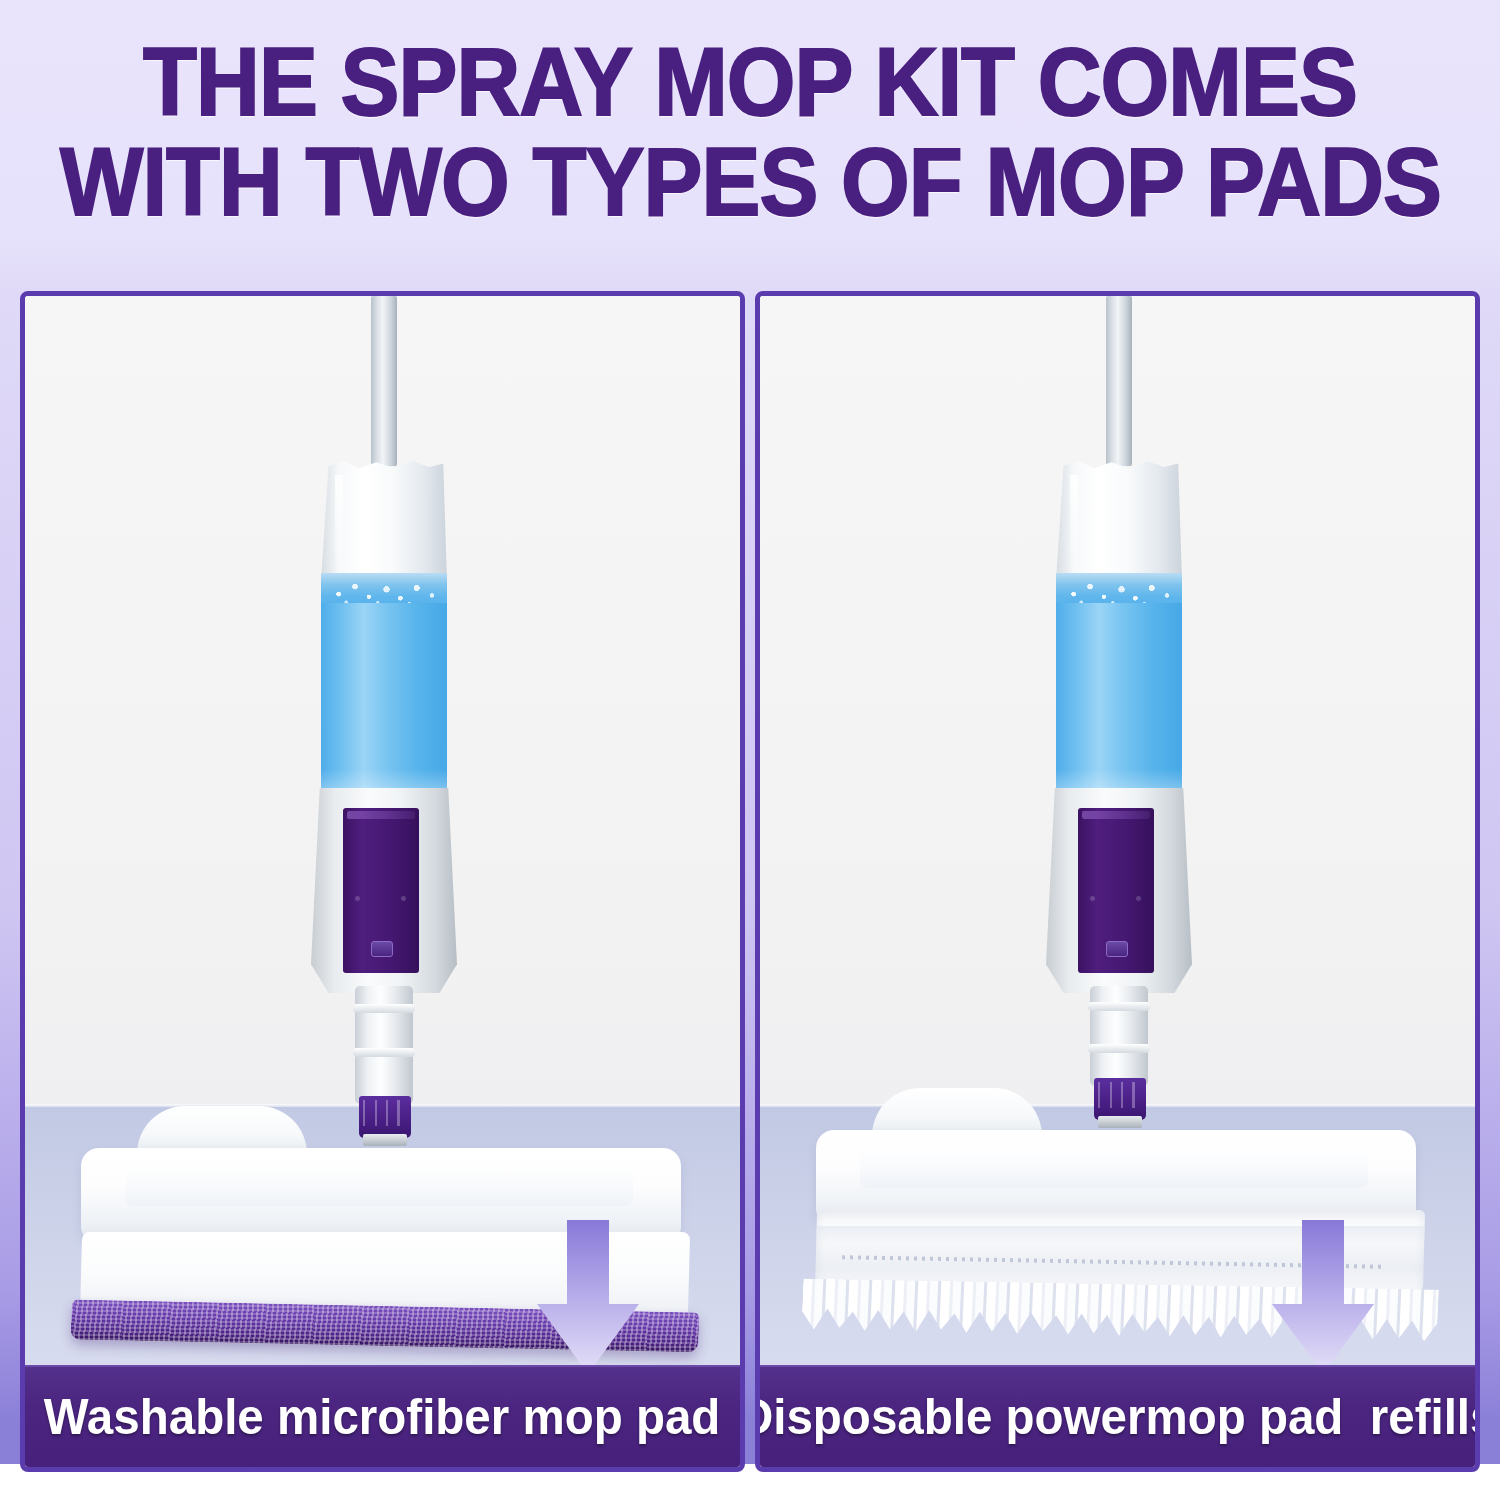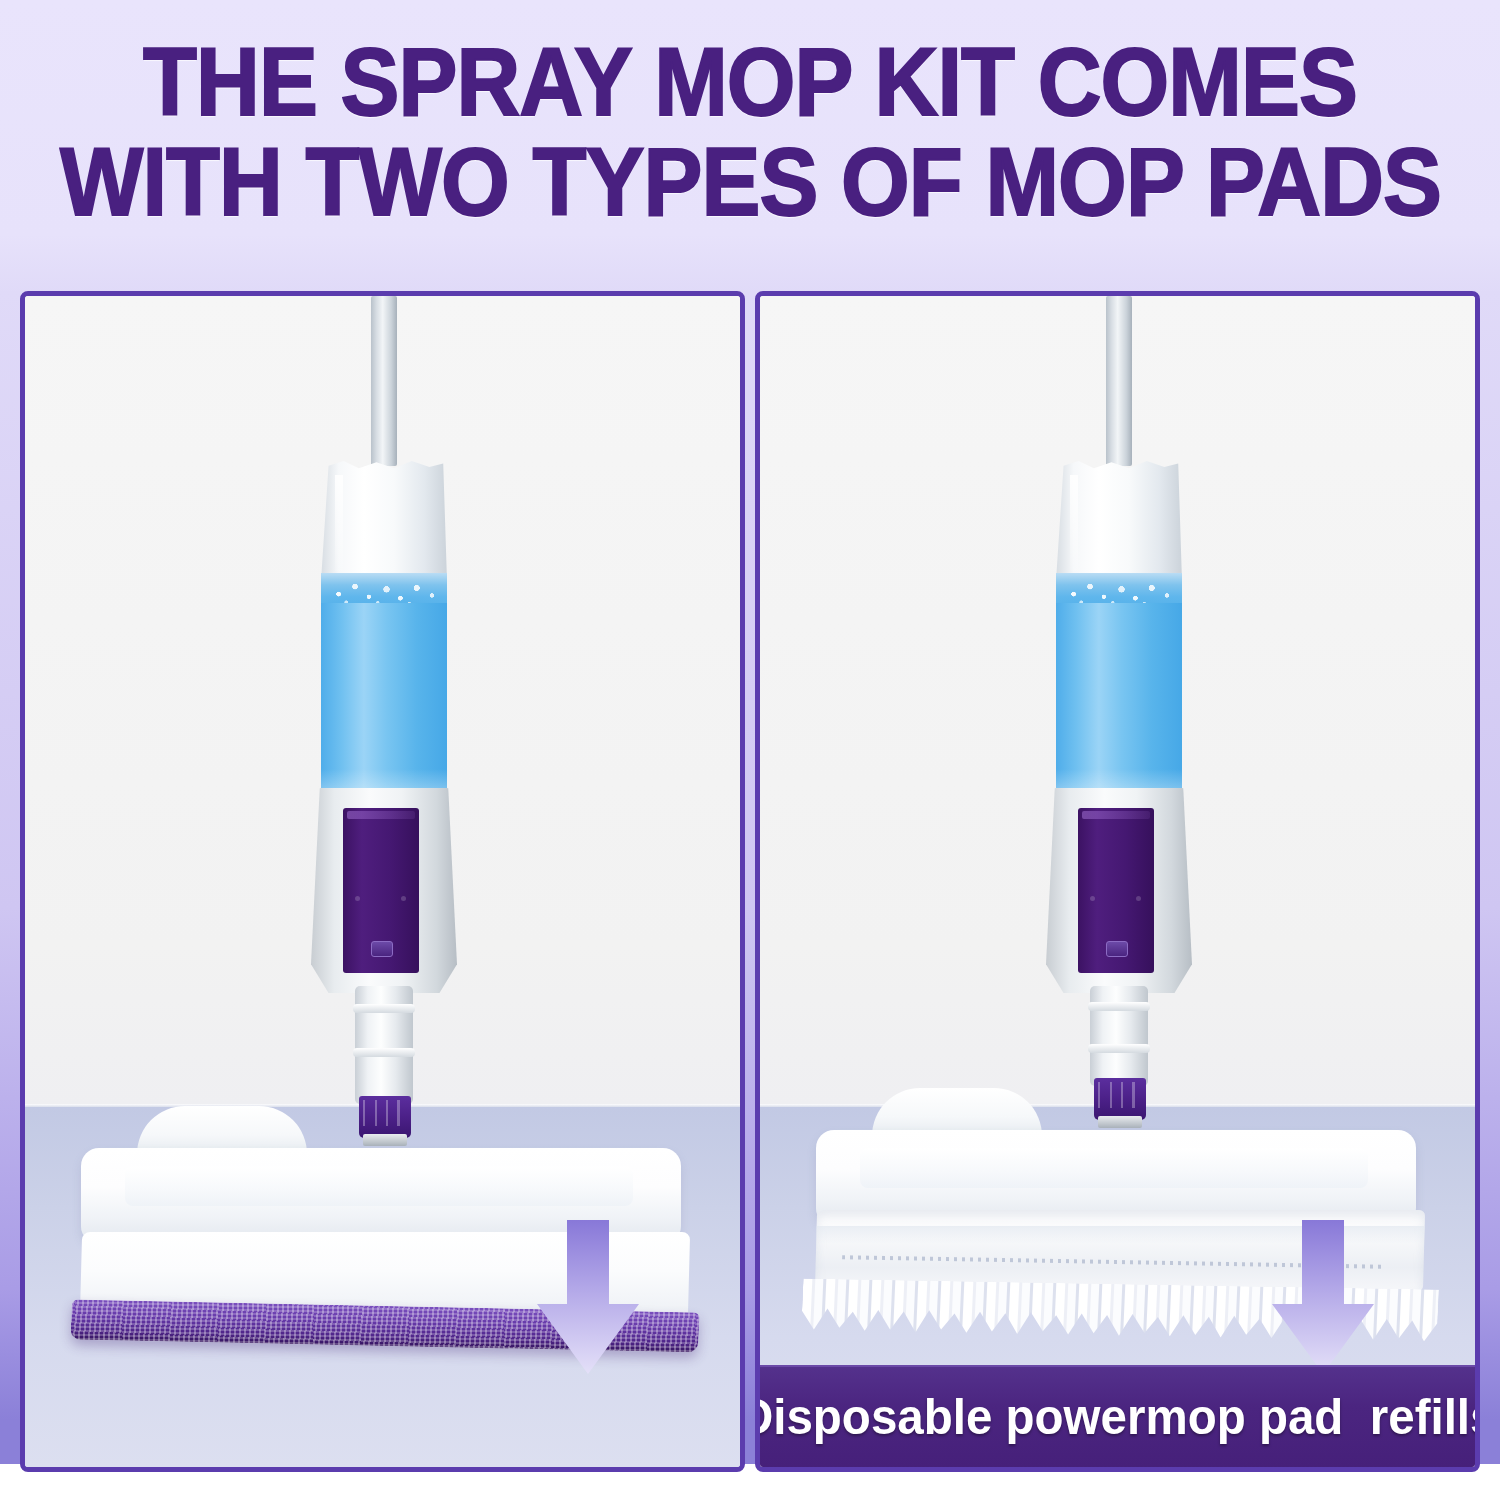--- a/index.html
+++ b/index.html
@@ -343,20 +343,23 @@
               <stop offset="0%" stop-color="#8878D8"></stop>
               <stop offset="45%" stop-color="#B3A8E8"></stop>
               <stop offset="100%" stop-color="#E4E0F8"></stop>
             </linearGradient>
           </defs>
           <path d="M32 2 H74 V86 H104 L53 156 L2 86 H32 Z" fill="url(#agl)"></path>
         </svg>
       </div>
     </div>
 
+    <div class="caption">
+      <span class="caption-text">Washable microfiber mop pad</span>
+    </div>
   </div>
 
   <div class="panel" id="panel-right">
     <div class="scene">
       <div class="wall"></div>
       <div class="horizon"></div>
       <div class="floor"></div>
 
       <div class="mop" id="mop-right">
         <div class="pole"></div>

